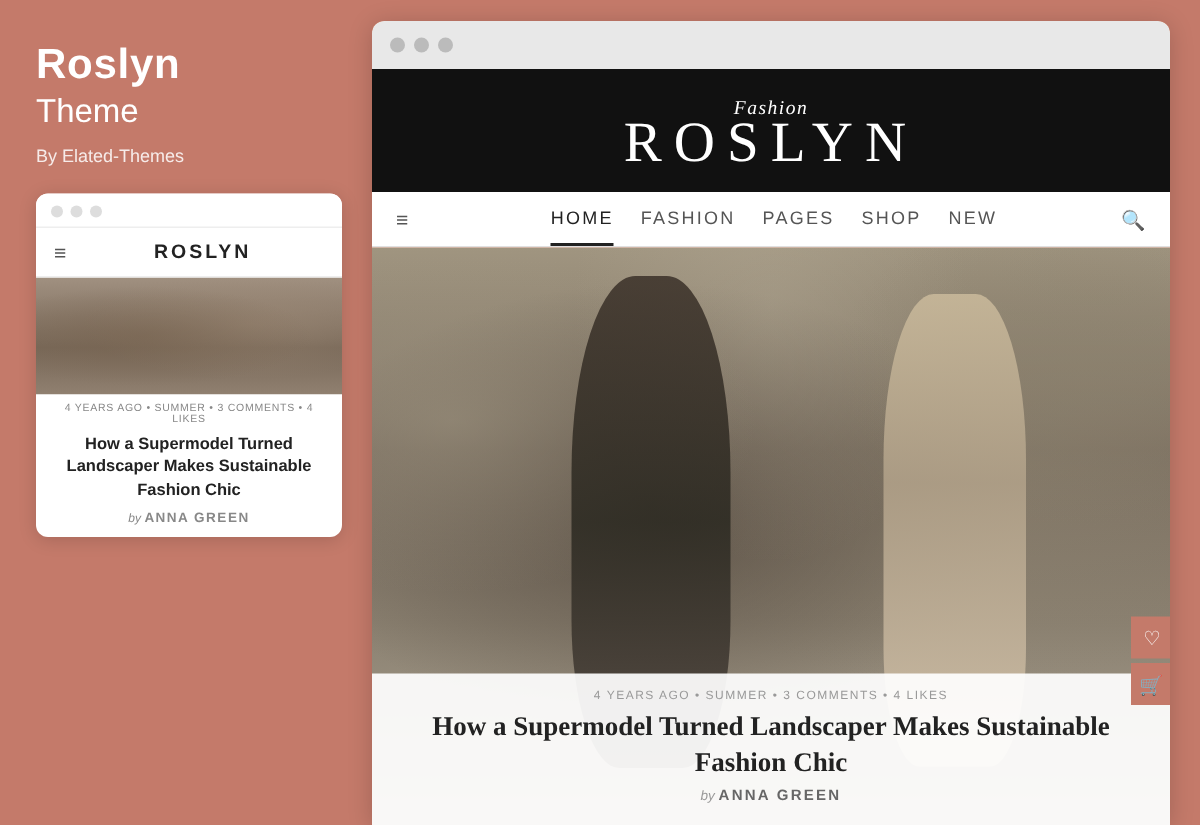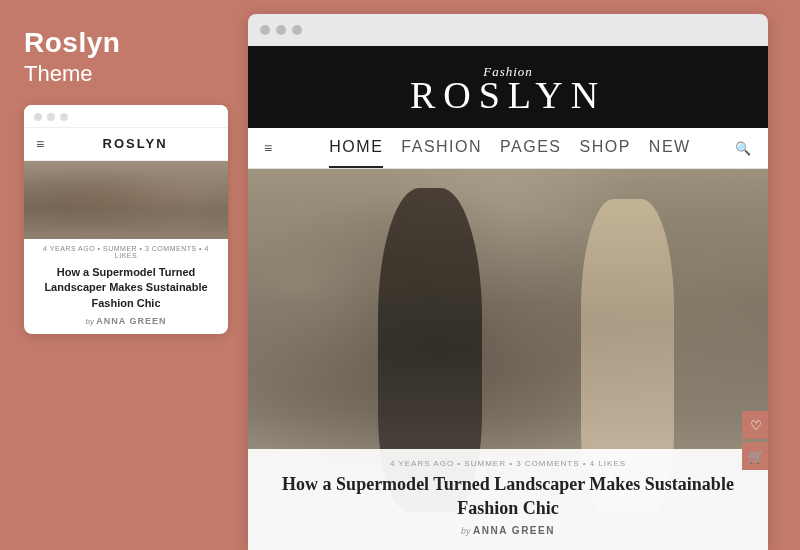--- a/index.html
+++ b/index.html
@@ -124,21 +124,21 @@
       font-weight: 600;
       font-size: 9px;
       letter-spacing: 1px;
     }
 
     
     .right-panel {
       flex: 1;
       background: #c2410c;
       border-radius: 8px 8px 0 0;
-      margin: 14px 32px 0 0;
+      margin: 14px 20px 0 0;
       overflow: hidden;
       display: flex;
       flex-direction: column;
       box-shadow: 0 2px 16px rgba(0,0,0,0.18);
     }
 
     .browser-chrome {
       background: #e8e8e8;
       padding: 8px 12px;
       display: flex;
@@ -191,21 +191,21 @@
       color: #555;
       margin-right: 12px;
     }
     .nav-items {
       display: flex;
       gap: 18px;
       flex: 1;
       justify-content: center;
     }
     .nav-item {
-      font-size: 16px;
+      font-size: 12px;
       letter-spacing: 1.5px;
       color: #555;
       text-transform: uppercase;
       cursor: pointer;
       padding: 10px 0;
       text-decoration: none;
     }
     .nav-item.active {
       color: #222;
       border-bottom: 2px solid #222;
@@ -323,20 +323,21 @@
     .side-btn.dark {
       background: #c47a6a;
     }
   </style>
 </head>
 <body>
 
 <div class="left-panel">
   <div class="theme-title">Roslyn</div>
   <div class="theme-subtitle">Theme</div>
+  <div class="theme-by">By Elated-Themes</div>
 
   <div class="mobile-preview">
     <div class="mobile-dots">
       <div class="mobile-dot"></div>
       <div class="mobile-dot"></div>
       <div class="mobile-dot"></div>
     </div>
     <div class="mobile-nav-bar">
       <div class="mobile-hamburger">≡</div>
       <div class="mobile-logo-text">ROSLYN</div>

